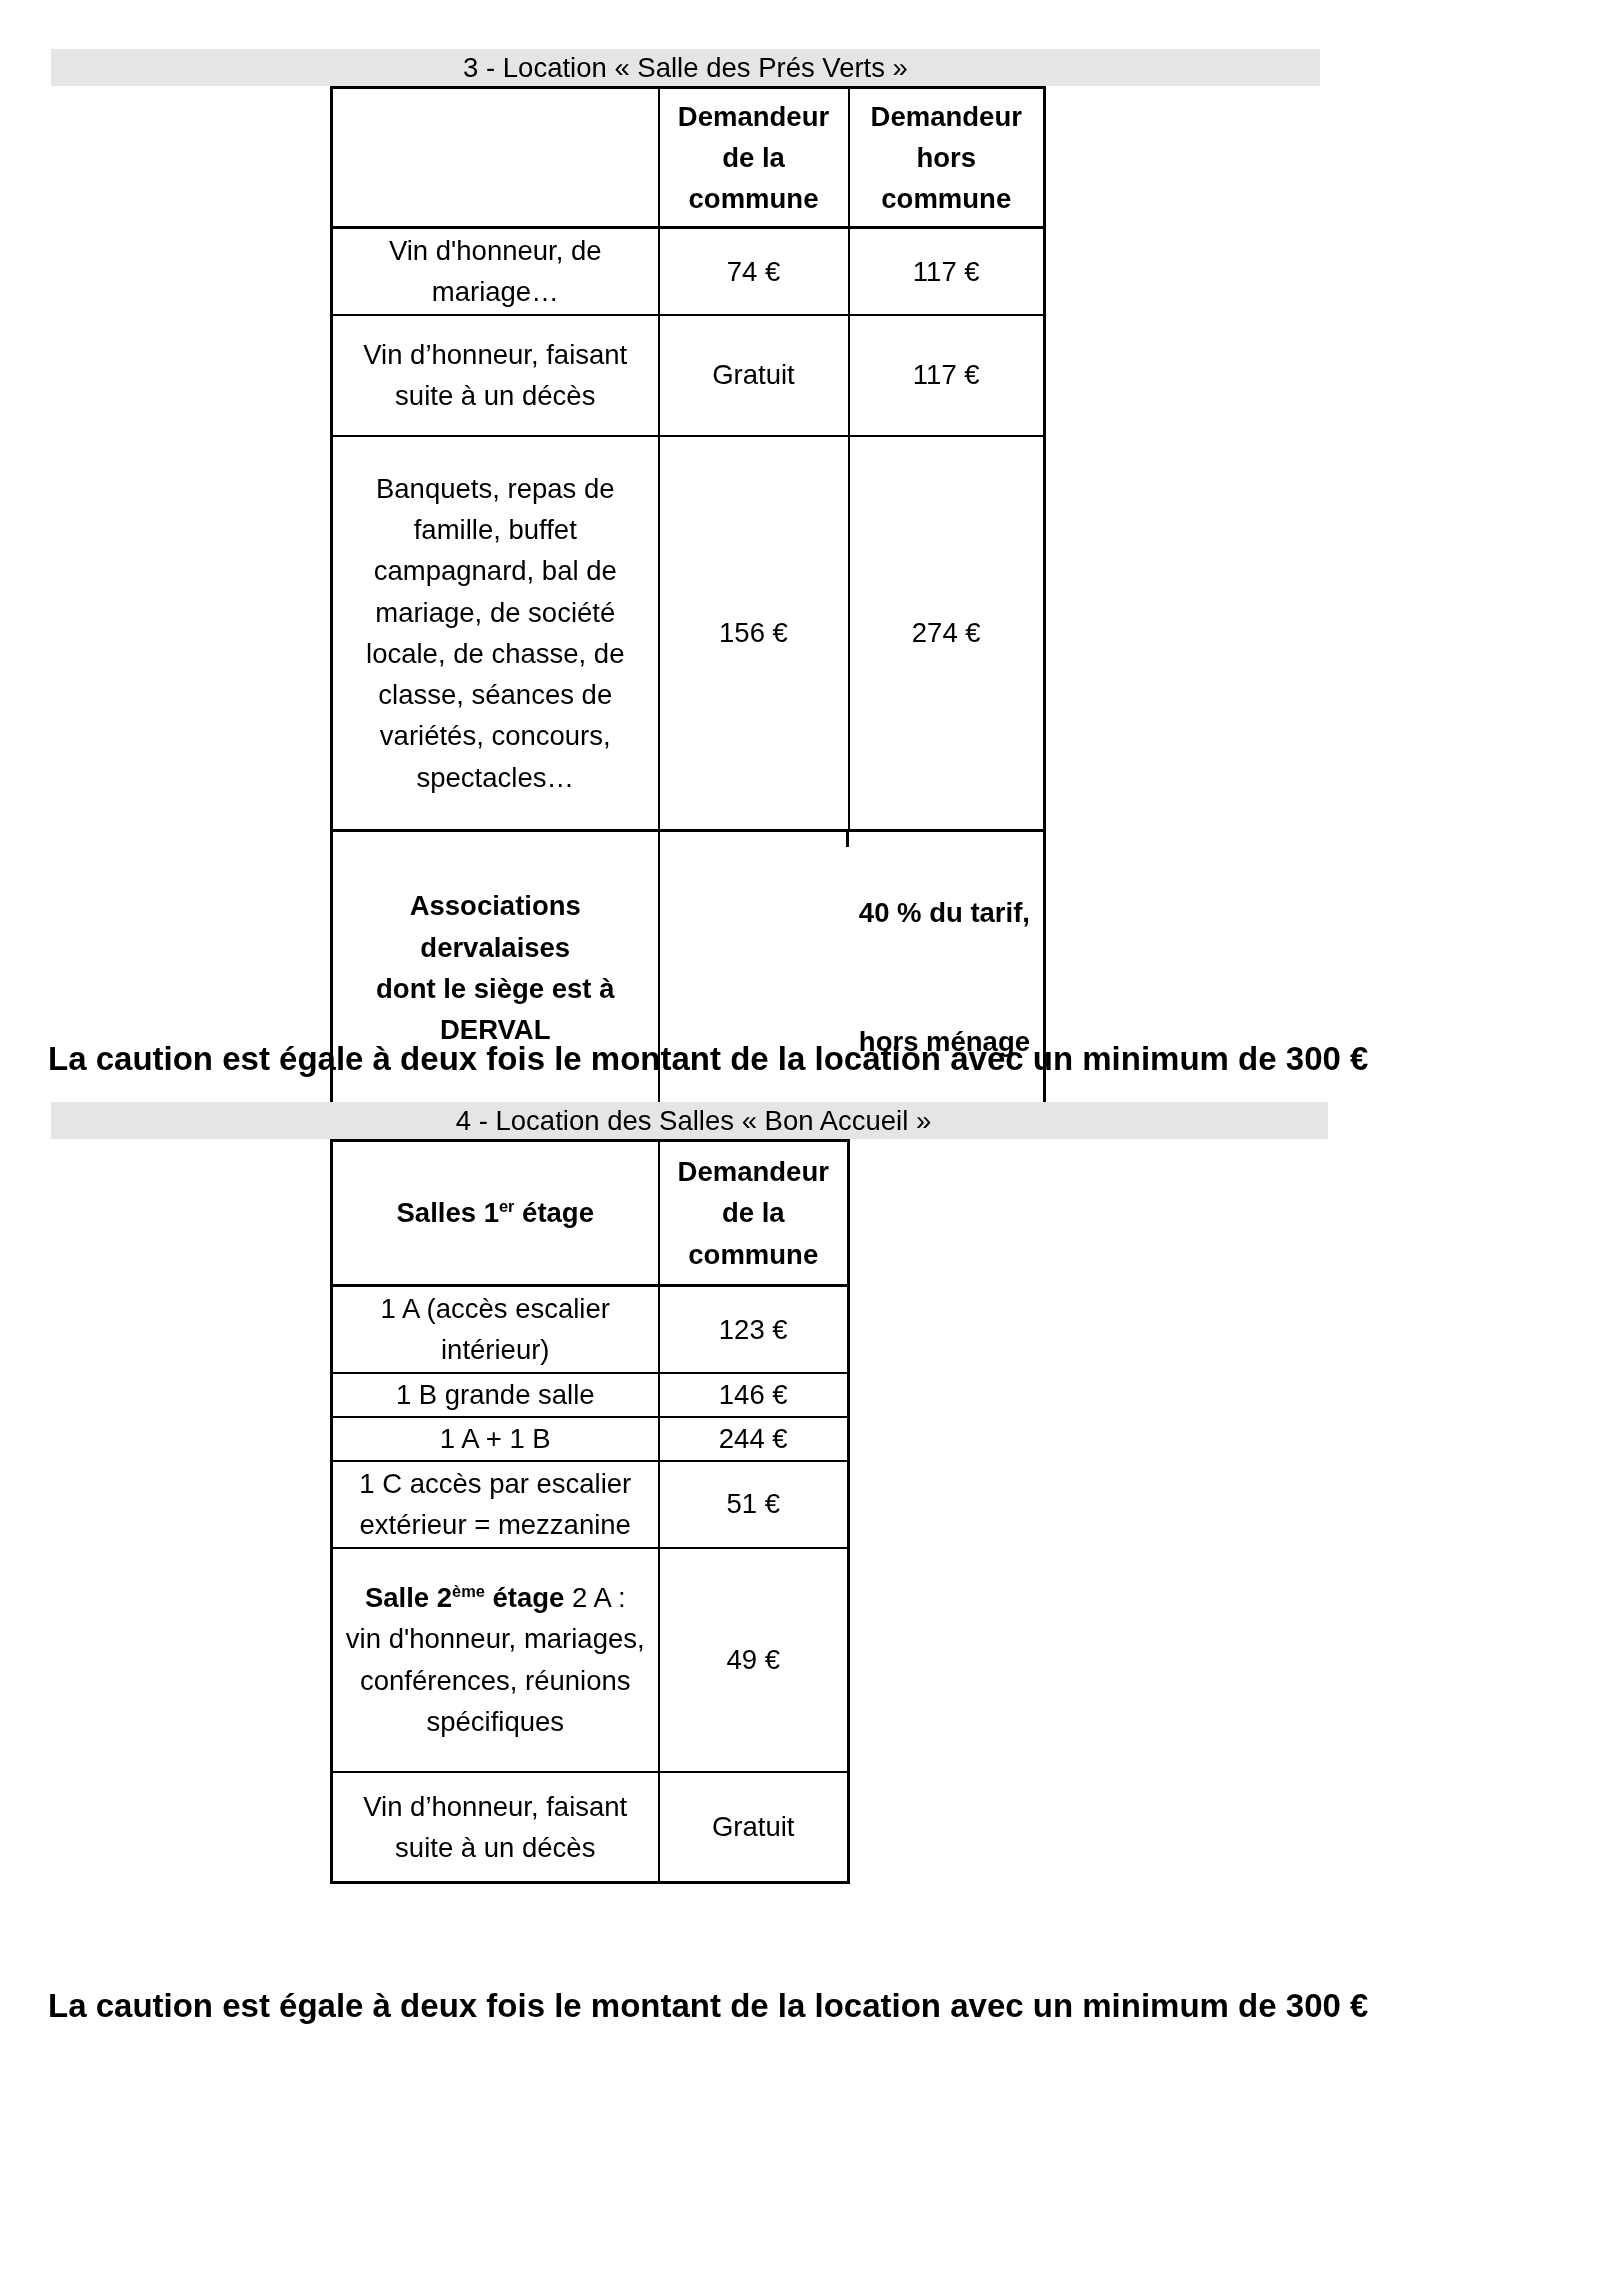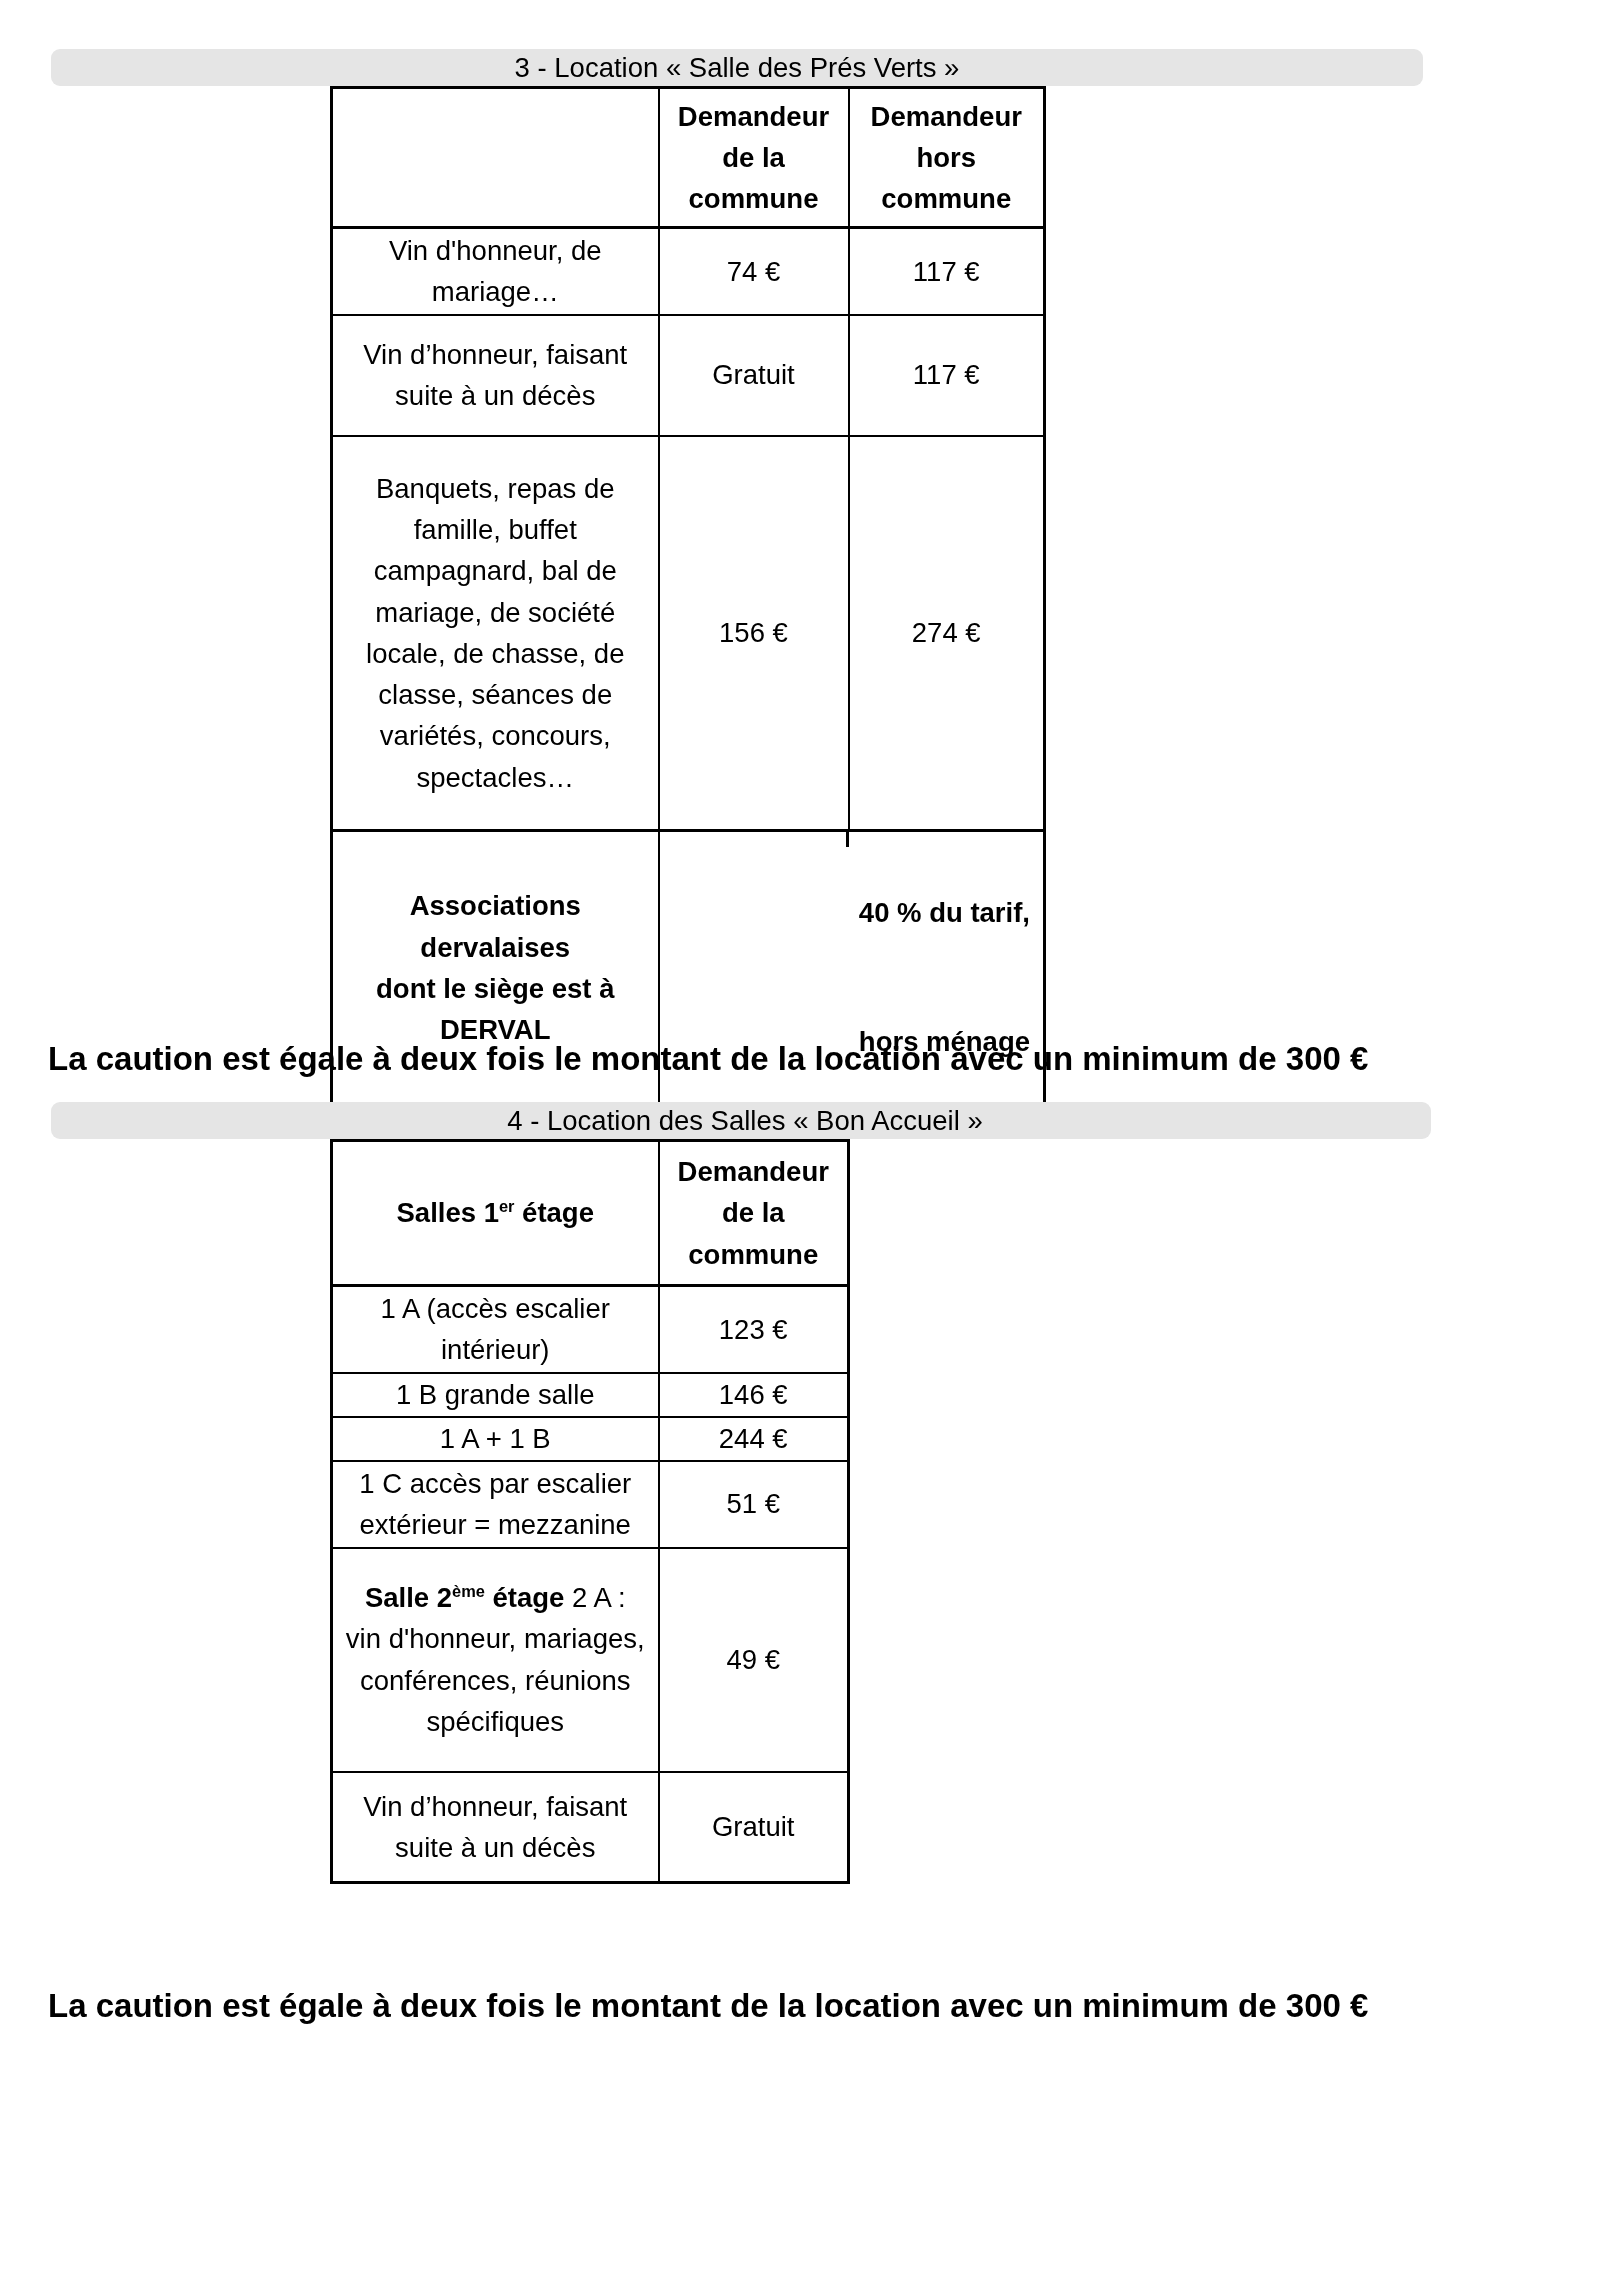--- a/index.html
+++ b/index.html
@@ -2,23 +2,23 @@
 <html style="font-size:10.5px"><head>
 <meta charset="utf-8">
 <style>
   html,body { margin:0; padding:0; background:#888; }
   .page {
     position:relative; width:1623px; height:2295px; background:#ffffff;
     font-family:"Liberation Sans","DejaVu Sans",sans-serif; color:#000;
     overflow:hidden;
   }
   .band {
-    position:absolute; left:51px; width:1372px; height:37px;
+    position:absolute; left:51px; width:1269px; height:37px;
     display:flex; align-items:center; justify-content:center;
-    font-size:27.5px; line-height:1.2;border-radius:9px;
+    font-size:27.5px; line-height:1.2;
   }
   .band-1 { top:49px; }
   .band-2 { top:1102px;padding-left:8px; }
   table.tariff {
     position:absolute; border-collapse:collapse; table-layout:fixed;
     font-size:27.5px; line-height:1.5; border:3.3px solid #000;
   }
   #table-pres-verts { left:330px; top:86px; }
   #table-bon-accueil { left:330px; top:1139px; }
   td {

